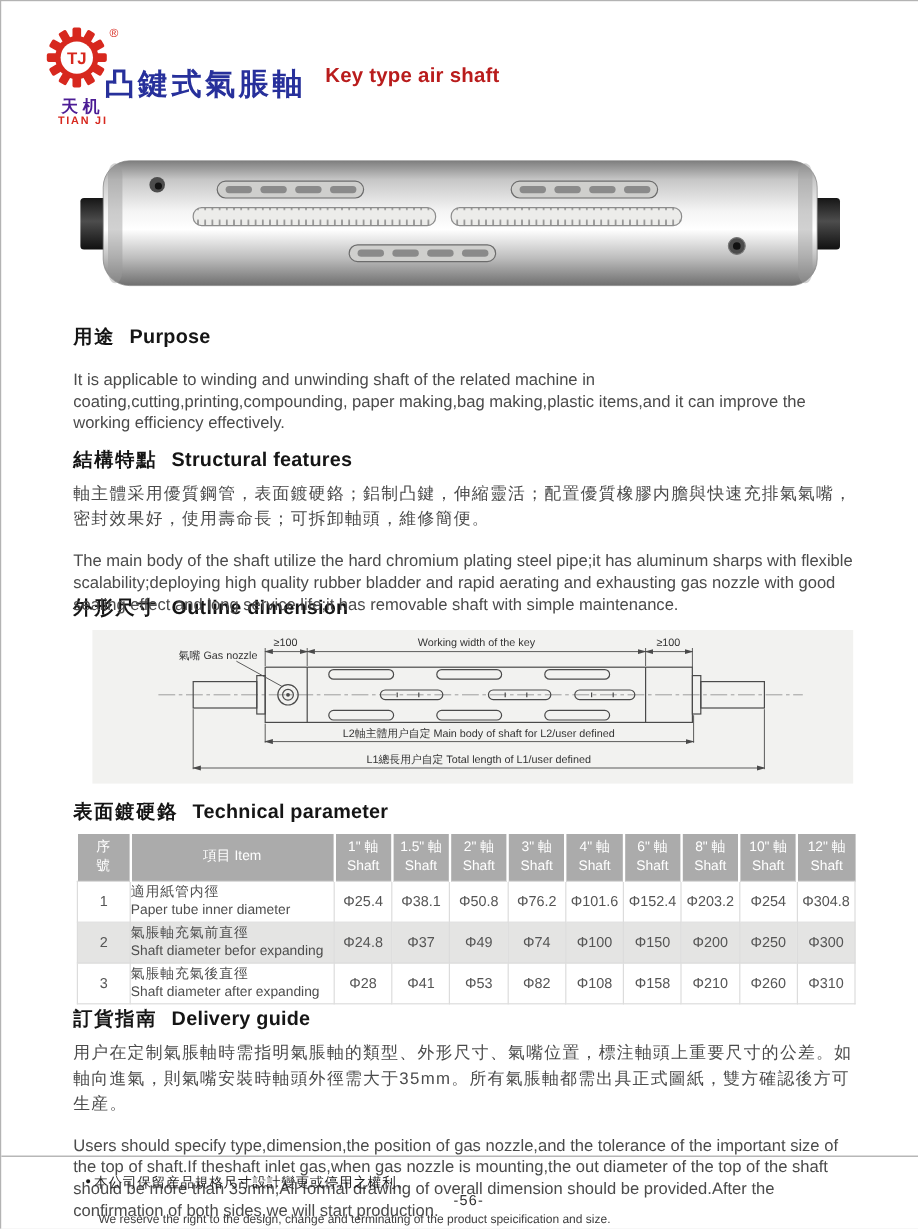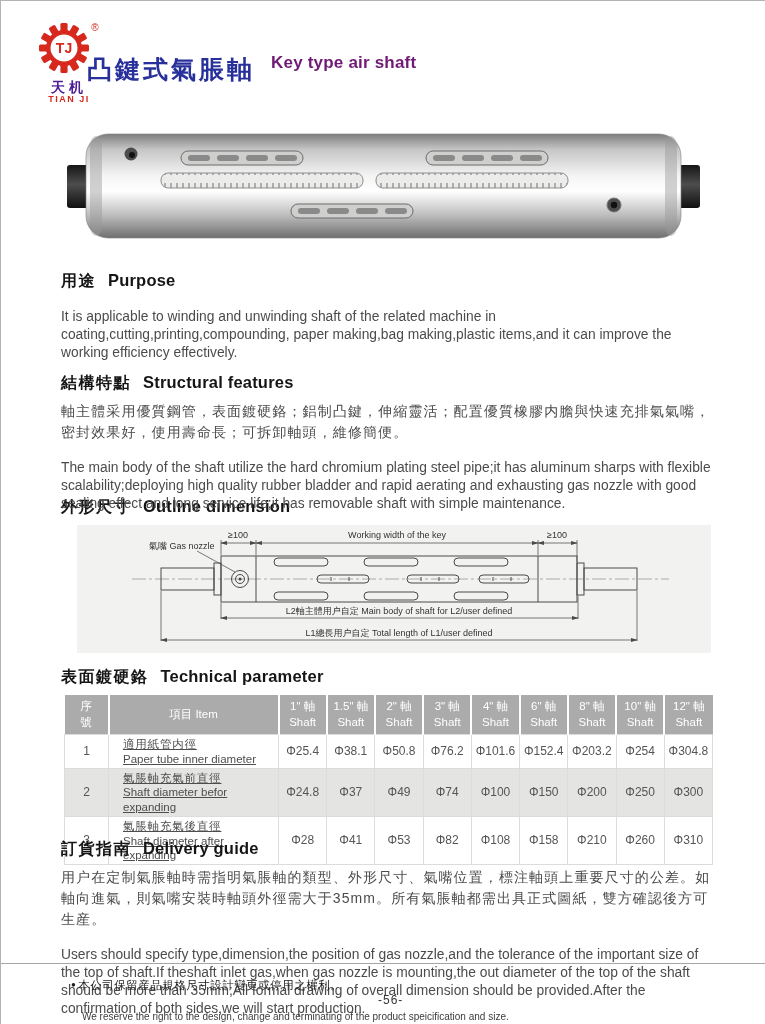--- a/index.html
+++ b/index.html
@@ -7,42 +7,42 @@
     position:relative;width:765px;height:1024px;margin:0 auto;background:#ffffff;
     font-family:"Liberation Sans","DejaVu Sans",sans-serif;overflow:hidden;
     border-top:1px solid #b3b3b3;border-left:1px solid #b3b3b3;box-sizing:border-box;
   }
   
   .logo-block{position:absolute;left:26px;top:20px;width:84px;text-align:center;}
   .logo-cn{color:#4c1d95;font-size:14px;font-weight:bold;letter-spacing:4px;line-height:1;margin-top:1px;}
   .logo-en{color:#d7281e;font-size:9px;font-weight:bold;letter-spacing:1.5px;line-height:1.2;}
   .title-row{position:absolute;left:86px;top:52px;display:flex;align-items:flex-start;}
   .title-cn{color:#27309b;font-size:25px;font-weight:bold;letter-spacing:3px;}
-  .title-en{color:#701a75;font-size:17px;font-weight:bold;margin-left:16px;letter-spacing:.2px;}
+  .title-en{color:#b91c1c;font-size:17px;font-weight:bold;margin-left:16px;letter-spacing:.2px;}
   
   .sec{position:absolute;left:60px;width:656px;}
   .sec-heading{display:flex;align-items:baseline;}
   .h-cn{font-size:16px;font-weight:bold;color:#151515;letter-spacing:1.5px;}
   .h-en{font-size:16.5px;font-weight:bold;color:#151515;margin-left:12px;letter-spacing:.2px;}
   .p-cn{font-size:14px;color:#4b4b4b;letter-spacing:1.1px;line-height:1.6;margin-top:7px;}
   .p-en{font-size:13.8px;color:#4b4b4b;line-height:1.3;margin-top:16px;}
   
   .photo{position:absolute;left:65px;top:124px;width:635px;height:120px;}
   
   .outline-panel{position:absolute;left:76px;top:524px;width:634px;height:128px;background:#f2f2f0;}
   
   .param-table{position:absolute;left:63px;top:694px;width:649px;border-collapse:collapse;table-layout:fixed;}
   .param-table th{background:#ababab;color:#fff;font-weight:normal;font-size:11.5px;
      border-right:2px solid #fff;padding:4px 0;line-height:1.35;vertical-align:middle;height:26px;}
   .param-table th:last-child{border-right:none;}
   .param-table td{border:1px solid #dcdcdc;border-left:none;font-size:12px;color:#555;
      text-align:center;height:29px;padding:2px 0;line-height:1.25;}
   .param-table td:first-child{border-left:1px solid #dcdcdc;}
   .param-table tr.alt td{background:#e4e4e3;}
-  .param-table .td-item{text-align:left;padding-left:14px;font-size:11.5px;color:#4e4e4e;text-decoration:underline;}
+  .param-table .td-item{text-align:left;font-size:11.5px;color:#4e4e4e;}
   .param-table .td-item .cl0{letter-spacing:.8px;}
   .param-table .td-no{font-size:12px;}
   
   .footer-line{position:absolute;left:0;top:962px;width:765px;height:1px;background:#a6a6a6;}
   .footer-note{position:absolute;left:70px;top:977px;}
   .f-cn{font-size:11.5px;color:#1d1d1d;letter-spacing:.5px;}
   .f-cn .bullet{font-size:8px;vertical-align:2px;margin-right:2px;}
   .f-en{font-size:10px;color:#3c3c3c;margin-top:18px;padding-left:11px;}
   .page-num{position:absolute;left:377px;top:992px;font-size:12px;color:#333;letter-spacing:1px;}
   svg text{font-family:"Liberation Sans","DejaVu Sans",sans-serif;}

